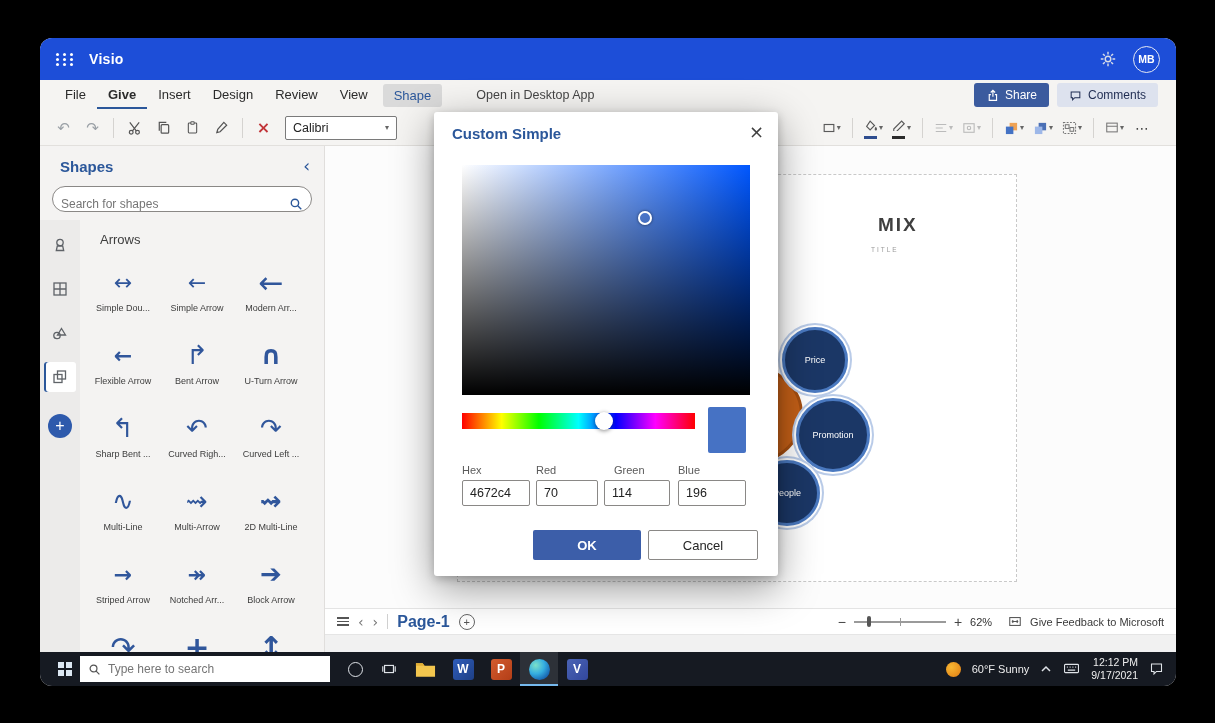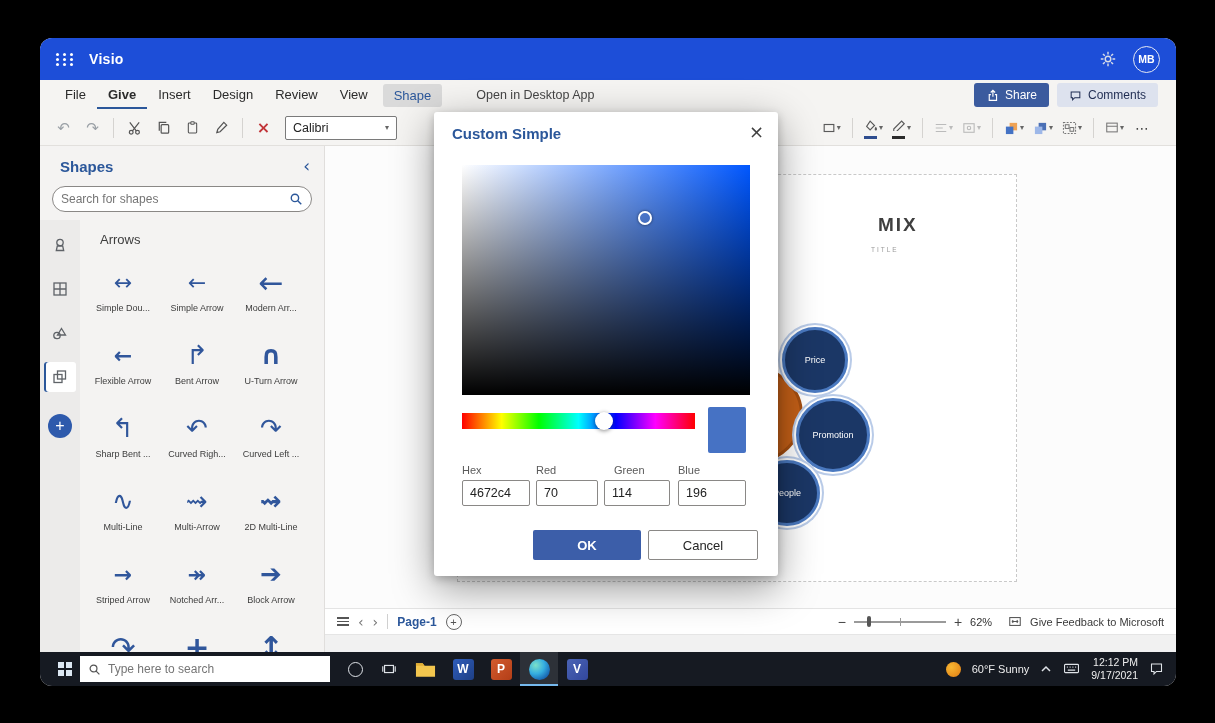--- a/index.html
+++ b/index.html
@@ -54,21 +54,21 @@
 
   
   .content { flex:1; display:flex; min-height:0; }
 
   
   .panel { width:285px; background:#f4f3f2; border-right:1px solid #e0dedc; display:flex; flex-direction:column; overflow:hidden;}
   .panel-head { display:flex; align-items:center; padding:10px 14px 6px 20px; }
   .panel-title { color:#2b579a; font-size:15px; font-weight:bold; }
   .panel-collapse { margin-left:auto; color:#2b579a; font-size:17px; cursor:pointer; font-family:"DejaVu Sans",sans-serif;}
   .searchwrap { padding:4px 12px 8px 12px; }
-  .searchbox { background:#fff; border:1px solid #8a8886; border-radius:13px; height:26px; display:flex; align-items:center; padding:0 8px;}
+  .searchbox { background:#fff; border:1px solid #8a8886; border-radius:13px; height:26px; display:flex; align-items:flex-end; padding:0 8px;}
   .searchbox input { border:none; outline:none; flex:1; font-size:12px; color:#444; font-family:inherit; background:transparent;}
   .panel-body { flex:1; display:flex; min-height:0;}
   .cat-strip { width:40px; background:#ecebea; display:flex; flex-direction:column; align-items:center; padding-top:10px; gap:14px;}
   .cat { width:32px; height:30px; display:flex; align-items:center; justify-content:center; border-radius:3px; cursor:pointer;}
   .cat.sel { background:#fff; box-shadow:inset 2px 0 0 #2b579a; }
   .addcat { width:24px; height:24px; border-radius:50%; background:#2e5aac; color:#fff; font-size:16px; display:flex;
             align-items:center; justify-content:center; margin-top:8px; cursor:pointer;}
   .stencil { flex:1; padding:6px 0 0 6px; overflow:hidden;}
   .section-title { font-size:13px; color:#3d3d3d; padding:6px 0 10px 14px; }
   .shapegrid { display:grid; grid-template-columns:repeat(3,74px); grid-auto-rows:73px; }
@@ -88,21 +88,21 @@
             justify-content:center; font-size:9px; cursor:pointer;}
   .c-orange { position:absolute; border-radius:50%; background:#c35f17; border:3px solid #a54e10; cursor:pointer;}
 
   
   .statusbar { height:26px; background:#fff; border-top:1px solid #e4e4e4; display:flex; align-items:center;
                padding:0 12px; font-size:12px; color:#555; gap:9px;}
   .sb-icon { cursor:pointer; display:flex; align-items:center;}
   .panes i { display:block; width:12px; height:1.6px; background:#555; margin:2px 0;}
   .sb-chev { font-family:"DejaVu Sans",sans-serif; font-size:14px; color:#777; cursor:pointer;}
   .sb-div { width:1px; height:15px; background:#d0d0d0;}
-  .page-tab { color:#2b579a; font-weight:bold; font-size:12px; cursor:pointer;}
+  .page-tab { color:#2b579a; font-weight:bold; font-size:16px; cursor:pointer;}
   .addpage { width:16px; height:16px; border:1.2px solid #666; border-radius:50%; color:#555; font-size:11px;
              display:flex; align-items:center; justify-content:center; cursor:pointer;}
   .sb-right { margin-left:auto; display:flex; align-items:center; gap:8px;}
   .zoomline { position:relative; width:92px; height:14px; cursor:pointer;}
   .zoomline .track { position:absolute; left:0; right:0; top:6.5px; height:1.5px; background:#9a9a9a;}
   .zoomline .tick { position:absolute; left:50%; top:3px; width:1.5px; height:8px; background:#9a9a9a;}
   .zoomline .thumb { position:absolute; left:14%; top:1.5px; width:4px; height:11px; background:#555; border-radius:2px;}
   .zoompct { color:#333; font-size:11px; width:30px; }
   .feedback { font-size:11px; color:#3b3b3b; cursor:pointer; }
   .strip { height:18px; background:#f1f1f1; border-top:1px solid #e5e5e5;}

